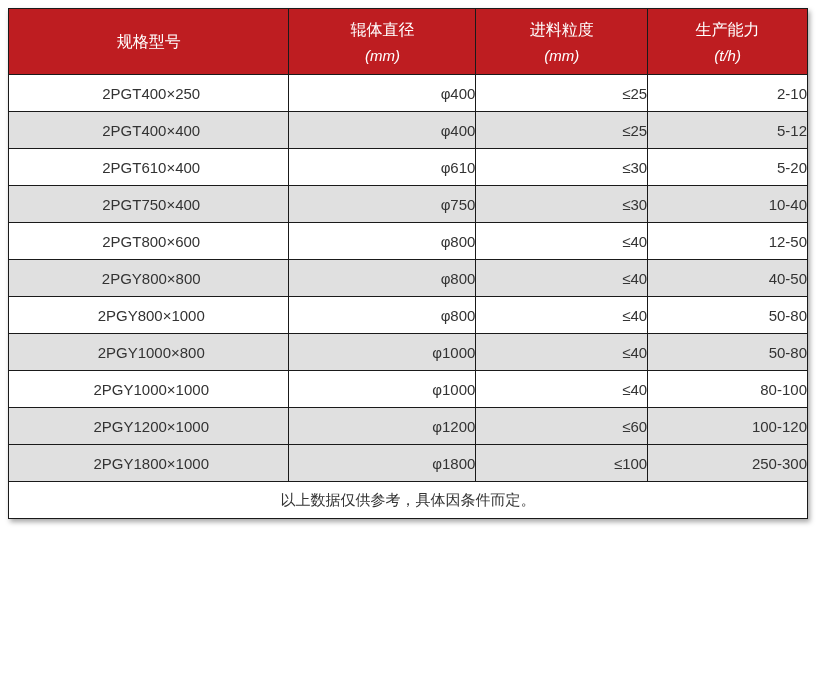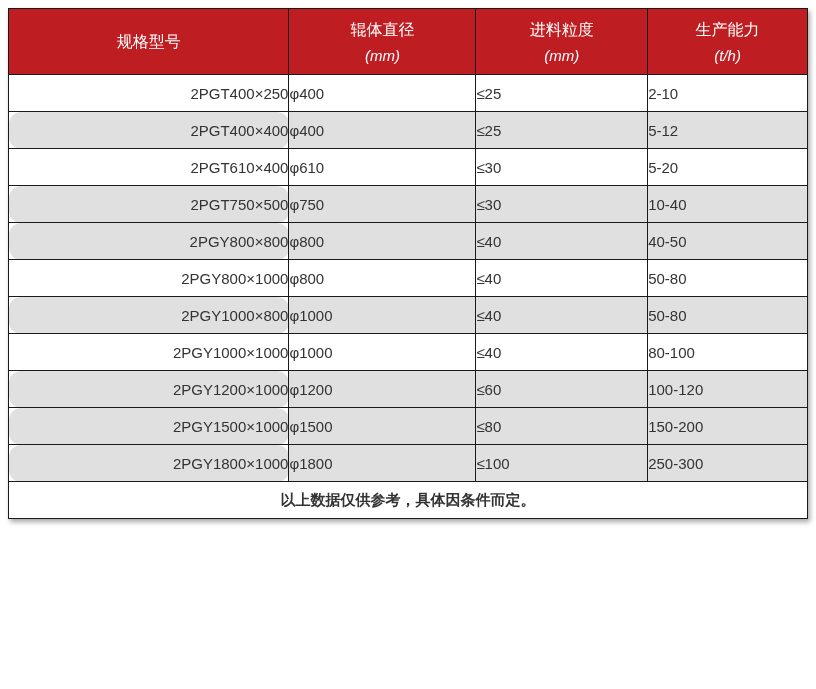--- a/index.html
+++ b/index.html
@@ -48,39 +48,37 @@
   .h-title { display: block; line-height: 27px; }
   .h-unit  { display: block; line-height: 25px; font-size: 15px; font-style: italic; }
   tbody tr {
     height: 37px;
     background: #ffffff;
   }
   tbody tr.alt { background: #e0e0e0; }
   tbody td {
     font-size: 15px;
     color: #333333;
-    text-align: left;
+    text-align: right;
     vertical-align: middle;
     padding: 0;
   }
   tbody td.model-col {
-    text-align: right;
+    text-align: center;
     padding-left: 5px;
-    border-radius: 12px;
   }
   tr.footnote-row {
     height: 37px;
     background: #ffffff;
   }
   tr.footnote-row td {
     font-size: 15px;
     color: #333333;
     text-align: center;
     vertical-align: middle;
-    font-weight: bold;
   }
   col.c1 { width: 35.1%; }
   col.c2 { width: 23.4%; }
   col.c3 { width: 21.5%; }
   col.c4 { width: 20.0%; }
 </style>
 </head>
 <body>
 
 <div class="page">
@@ -126,24 +124,30 @@
             <td>≤25</td>
             <td>5-12</td>
           </tr>
           <tr>
             <td class="model-col">2PGT610×400</td>
             <td>φ610</td>
             <td>≤30</td>
             <td>5-20</td>
           </tr>
           <tr class="alt">
-            <td class="model-col">2PGT750×500</td>
+            <td class="model-col">2PGT750×400</td>
             <td>φ750</td>
             <td>≤30</td>
             <td>10-40</td>
+          </tr>
+          <tr>
+            <td class="model-col">2PGT800×600</td>
+            <td>φ800</td>
+            <td>≤40</td>
+            <td>12-50</td>
           </tr>
           <tr class="alt">
             <td class="model-col">2PGY800×800</td>
             <td>φ800</td>
             <td>≤40</td>
             <td>40-50</td>
           </tr>
           <tr>
             <td class="model-col">2PGY800×1000</td>
             <td>φ800</td>
@@ -162,26 +166,20 @@
             <td>≤40</td>
             <td>80-100</td>
           </tr>
           <tr class="alt">
             <td class="model-col">2PGY1200×1000</td>
             <td>φ1200</td>
             <td>≤60</td>
             <td>100-120</td>
           </tr>
           <tr class="alt">
-            <td class="model-col">2PGY1500×1000</td>
-            <td>φ1500</td>
-            <td>≤80</td>
-            <td>150-200</td>
-          </tr>
-          <tr class="alt">
             <td class="model-col">2PGY1800×1000</td>
             <td>φ1800</td>
             <td>≤100</td>
             <td>250-300</td>
           </tr>
         </tbody>
       <tfoot>
         <tr class="footnote-row">
           <td colspan="4">以上数据仅供参考，具体因条件而定。</td>
         </tr>

